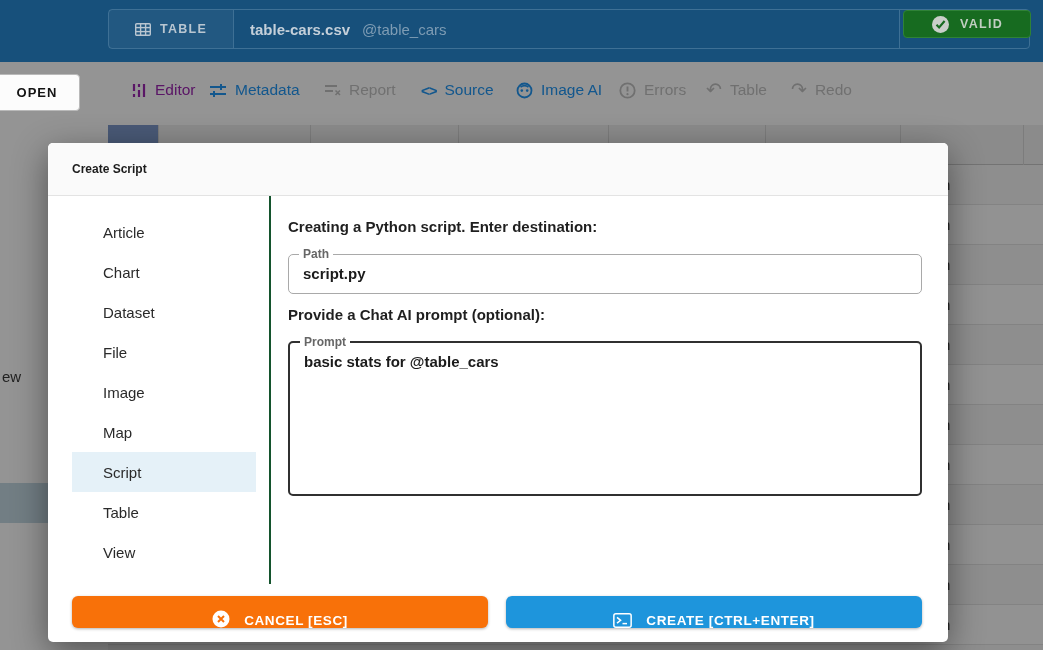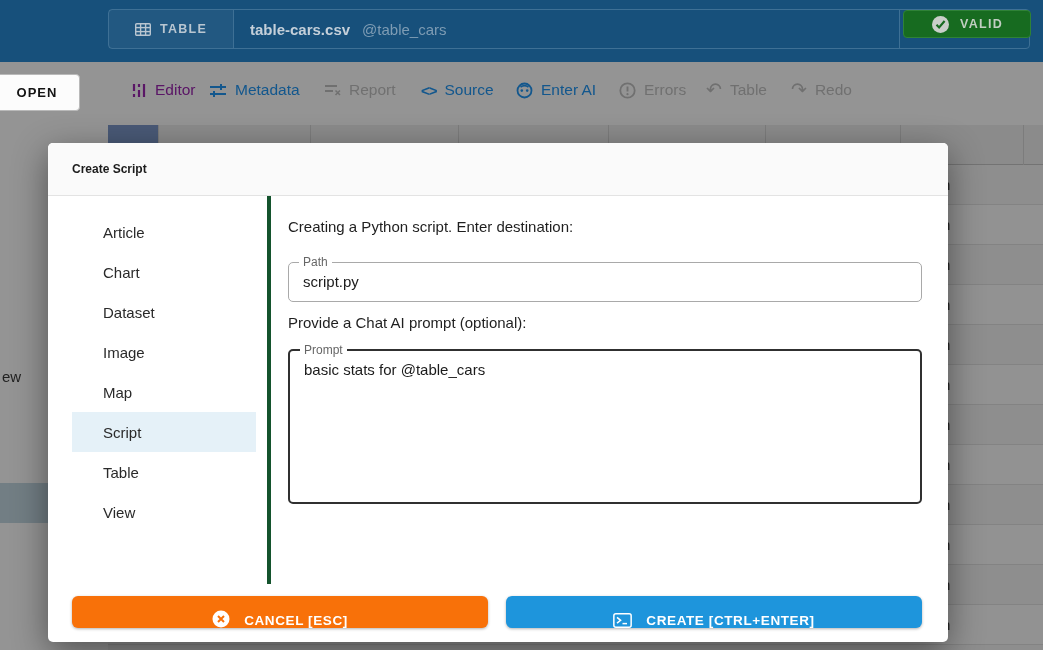--- a/index.html
+++ b/index.html
@@ -55,28 +55,28 @@
               display:flex; align-items:center; justify-content:center;
               font-size:13px; font-weight:700; letter-spacing:1px; color:#141414; }
 
   
   .modal { position:absolute; left:48px; top:143px; width:900px; height:499px; background:#fff; border-radius:5px;
            box-shadow:0 10px 35px rgba(0,0,0,0.45); z-index:30; }
   .modal-header { height:53px; background:#FAFAFA; border-bottom:1px solid #E3E3E3; border-radius:5px 5px 0 0;
                   display:flex; align-items:center; padding-left:24px; }
   .modal-title { font-size:12px; font-weight:700; color:#1C1C1C; }
   .modal-body { display:flex; height:388px; }
-  .m-sidebar { width:223px; border-right:4px solid #14532d; padding-top:16px; }
+  .m-sidebar { width:223px; border-right:2px solid #14532d; padding-top:16px; }
   .cat-item { margin-left:24px; width:184px; height:40px; display:flex; align-items:center; padding-left:31px;
               font-size:15px; color:#2A2A2A; cursor:pointer; }
   .cat-item.selected { background:#E5F1F8; }
-  .m-form { flex:1; padding:22px 25px 0 17px; }
+  .m-form { flex:1; padding:22px 25px 0 17px;font-weight:bold; }
   .form-label { font-size:15px; color:#1F1F1F; height:18px; }
   .field { position:relative; border:1px solid #A9A9A9; border-radius:5px; width:634px; }
-  .field-path { margin-top:26px; height:40px; }
+  .field-path { margin-top:18px; height:40px; }
   .field-prompt { margin-top:17px; height:155px; border:2px solid #303030; }
   .float-label { position:absolute; left:10px; top:-8px; background:#fff; padding:0 4px; font-size:12px; color:#666; }
   .field-value { position:absolute; left:14px; top:10px; font-size:15px; color:#1B1B1B; white-space:pre; }
   .label2 { margin-top:12px; }
   .modal-footer { position:absolute; left:24px; right:26px; bottom:14px; display:flex; gap:18px; }
   .dlg-btn { flex:1; height:32px; border:none; border-radius:6px; display:flex; align-items:flex-end; justify-content:center;
              gap:14px; color:#fff; font-size:13.5px; font-weight:600; letter-spacing:0.6px;
              font-family:"Liberation Sans", sans-serif; cursor:pointer; box-shadow:0 1px 3px rgba(0,0,0,0.3); }
   .btn-cancel { background:#F87109; }
   .btn-create { background:#1E95DC; }
@@ -168,21 +168,21 @@
       </div>
       <div class="tb-item tb-blue" style="left:516px">
         <span class="icon">
           <svg width="17" height="17" viewBox="0 0 17 17" fill="none">
             <circle cx="8.5" cy="8.5" r="7" stroke="#2196F3" stroke-width="1.8"></circle>
             <circle cx="5.8" cy="8.6" r="1.3" fill="#2196F3"></circle>
             <circle cx="11.2" cy="8.6" r="1.3" fill="#2196F3"></circle>
             <path d="M4.5 5 Q8.5 2.2 12.5 5" stroke="#2196F3" stroke-width="1.8" fill="none"></path>
           </svg>
         </span>
-        <span>Enter AI</span>
+        <span>Image AI</span>
       </div>
       <div class="tb-item tb-gray" style="left:619px">
         <span class="icon">
           <svg width="17" height="17" viewBox="0 0 17 17" fill="none">
             <circle cx="8.5" cy="8.5" r="7.2" stroke="#C2C2C2" stroke-width="1.8"></circle>
             <line x1="8.5" y1="4.5" x2="8.5" y2="9.5" stroke="#C2C2C2" stroke-width="1.9"></line>
             <circle cx="8.5" cy="12.2" r="1.1" fill="#C2C2C2"></circle>
           </svg>
         </span>
         <span>Errors</span>
@@ -261,20 +261,21 @@
 
   <div class="modal">
     <div class="modal-header">
       <div class="modal-title">Create Script</div>
     </div>
     <div class="modal-body">
       <div class="m-sidebar">
         <div class="cat-item">Article</div>
         <div class="cat-item">Chart</div>
         <div class="cat-item">Dataset</div>
+        <div class="cat-item">File</div>
         <div class="cat-item">Image</div>
         <div class="cat-item">Map</div>
         <div class="cat-item selected">Script</div>
         <div class="cat-item">Table</div>
         <div class="cat-item">View</div>
       </div>
       <div class="m-form">
         <div class="form-label">Creating a Python script. Enter destination:</div>
         <div class="field field-path">
           <span class="float-label">Path</span>

